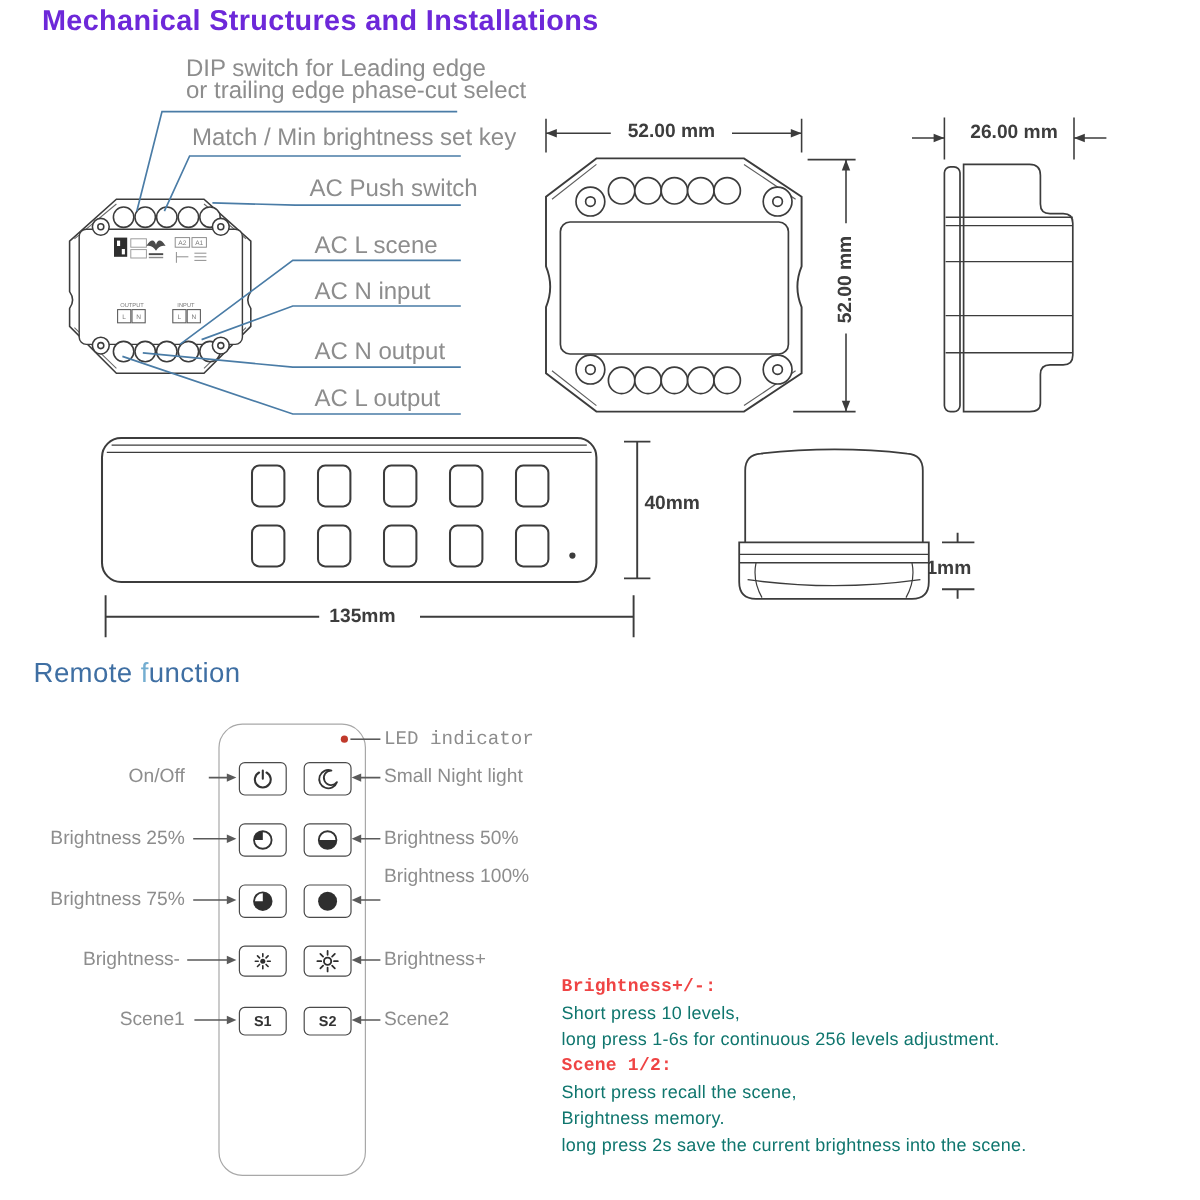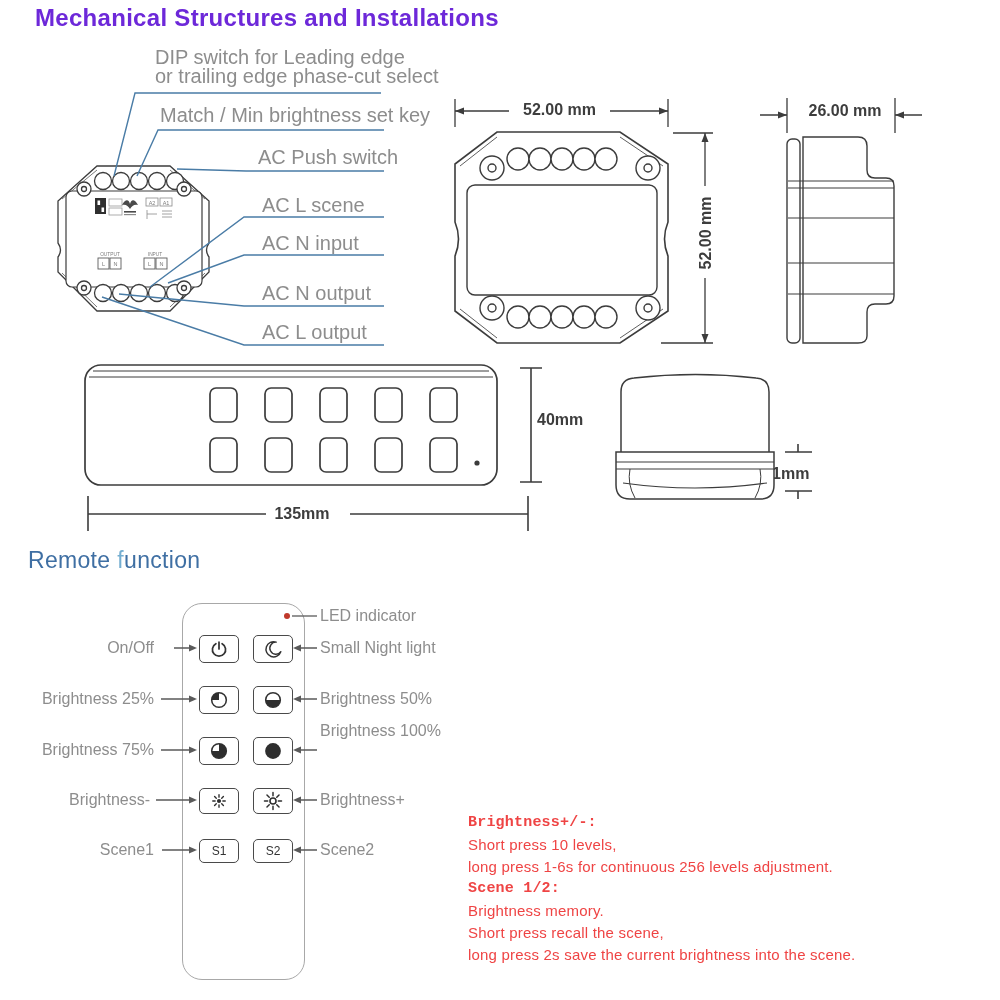--- a/index.html
+++ b/index.html
@@ -13,23 +13,23 @@
   .callout{color:#8d8d8d;font-size:20px;white-space:nowrap;z-index:2;}
   .dim{color:#3d3d3d;font-size:16px;font-weight:700;white-space:nowrap;z-index:2;}
   .dim.c{text-align:center;}
   .rot{transform:rotate(-90deg);transform-origin:center center;}
   .rlabel{color:#8d8d8d;font-size:16px;white-space:nowrap;z-index:2;}
   .rlabel.ra{text-align:right;}
   .remote-front{left:182px;top:603px;width:121px;height:375px;border:1.5px solid #a8a8a8;
                 border-radius:20px;background:#fff;z-index:1;}
   .rbtn{position:absolute;width:40px;border:1.8px solid #4a4a4a;border-radius:5px;background:#fff;
         display:flex;align-items:center;justify-content:center;box-sizing:border-box;}
-  .rbtn span{font-size:12px;font-weight:400;color:#333;}
+  .rbtn span{font-size:12px;font-weight:700;color:#333;}
   .notes{left:468px;top:812px;width:470px;z-index:2;}
-  .notes div{color:#ef4444;font-size:15px;line-height:22px;letter-spacing:0.2px;white-space:nowrap;}
+  .notes div{color:#0f766e;font-size:15px;line-height:22px;letter-spacing:0.2px;white-space:nowrap;}
   .notes div.b{color:#ef4444;font-weight:700;font-family:Liberation Mono, monospace;}
 </style>
 </head>
 <body>
 
 <div class="page">
 
   <div class="abs h1" style="left:35px;top:4px;">Mechanical Structures and Installations</div>
 
   <div class="abs h2" style="left:28px;top:547px;">
@@ -276,30 +276,30 @@
       <span>S2</span>
     </div>
   </div>
 
   <div class="abs rlabel ra" style="left:18px;top:639px;width:136px;">On/Off</div>
   <div class="abs rlabel ra" style="left:18px;top:690px;width:136px;">Brightness 25%</div>
   <div class="abs rlabel ra" style="left:18px;top:741px;width:136px;">Brightness 75%</div>
   <div class="abs rlabel ra" style="left:18px;top:791px;width:132px;">Brightness-</div>
   <div class="abs rlabel ra" style="left:18px;top:841px;width:136px;">Scene1</div>
 
-  <div class="abs rlabel" style="left:320px;top:607px;">LED indicator</div>
+  <div class="abs rlabel" style="left:320px;top:607px;font-family:Liberation Mono, monospace;">LED indicator</div>
   <div class="abs rlabel" style="left:320px;top:639px;">Small Night light</div>
   <div class="abs rlabel" style="left:320px;top:690px;">Brightness 50%</div>
   <div class="abs rlabel" style="left:320px;top:722px;">Brightness 100%</div>
   <div class="abs rlabel" style="left:320px;top:791px;">Brightness+</div>
   <div class="abs rlabel" style="left:320px;top:841px;">Scene2</div>
 
   <div class="abs notes">
     <div class="b">Brightness+/-:</div>
     <div>Short press 10 levels,</div>
     <div>long press 1-6s for continuous 256 levels adjustment.</div>
     <div class="b">Scene 1/2:</div>
+    <div>Short press recall the scene,</div>
     <div>Brightness memory.</div>
-    <div>Short press recall the scene,</div>
     <div>long press 2s save the current brightness into the scene.</div>
   </div>
 
 </div>
 
 </body></html>

